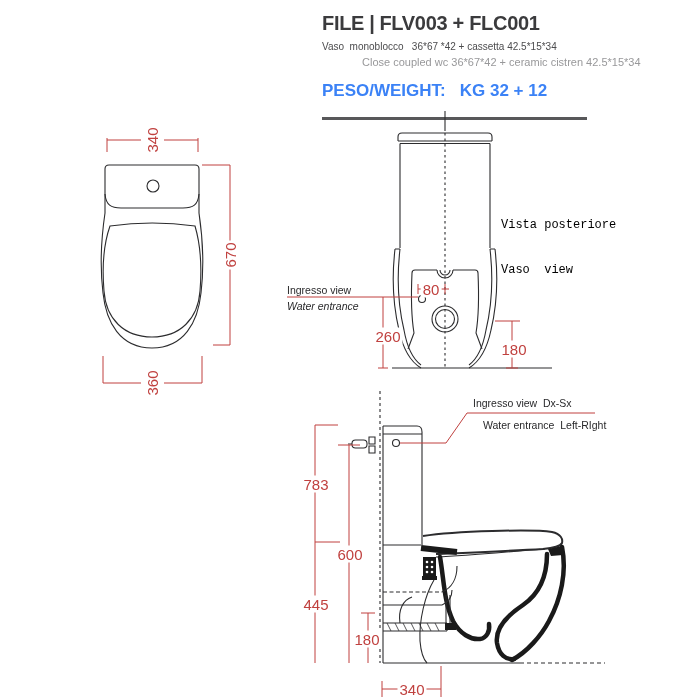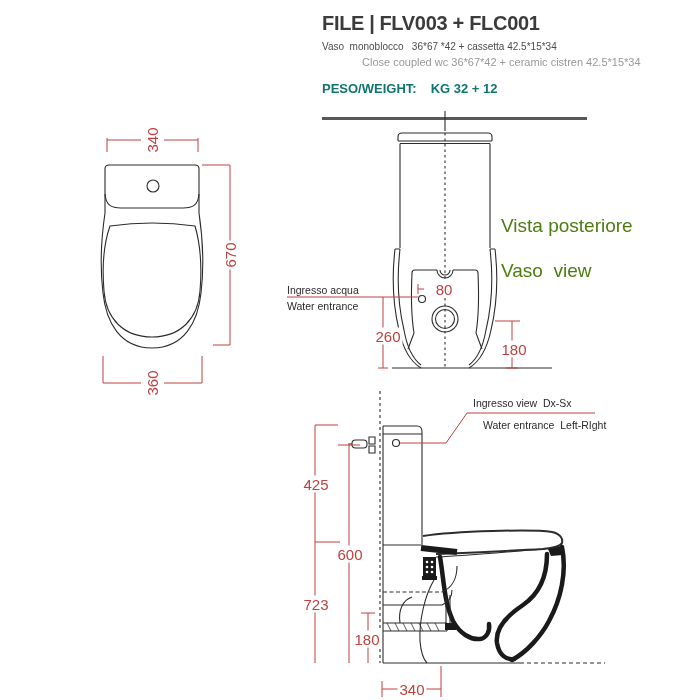--- a/index.html
+++ b/index.html
@@ -3,23 +3,23 @@
 <meta charset="utf-8">
 <style>
   html,body{margin:0;padding:0;}
   body{width:700px;height:700px;background:#ffffff;position:relative;overflow:hidden;
        font-family:"Liberation Sans", sans-serif;}
   .abs{position:absolute;}
   .title{font-size:20px;font-weight:bold;color:#3b3b3d;letter-spacing:-0.3px;white-space:pre;}
   .title .sep{font-weight:bold;padding:0 5px;}
   .sub-it{font-size:10px;color:#4c4c4e;white-space:pre;text-align:center;}
   .sub-en{font-size:11px;color:#98989a;white-space:pre;}
-  .weight{font-size:13px;font-weight:bold;color:#0f766e;white-space:pre;}
+  .weight{font-size:17px;font-weight:bold;color:#3b82f6;white-space:pre;}
   .weight .val{margin-left:14px;}
-  .view-title{font-size:19px;color:#4d7c0f;white-space:pre;line-height:15px;}
+  .view-title{font-size:12px;color:#000000;white-space:pre;line-height:15px;font-family:Liberation Mono, monospace;}
   .ann{font-size:10.5px;color:#29292b;white-space:pre;}
   .dim{font-size:15px;color:#c0413f;background:#ffffff;padding:0 2px;white-space:pre;
        transform:translate(-50%,-50%);}
   .dim.rot{transform:translate(-50%,-50%) rotate(-90deg);}
   .rule{background:#58585a;height:2.5px;}
   svg{position:absolute;left:0;top:0;}
 </style>
 </head>
 <body>
 
@@ -116,30 +116,30 @@
     <path d="M315,542 V663"></path>
     <path d="M361,613 H375 M368,613 V663"></path>
     <path d="M382,681 V697 M441,666 V697 M382,689 H441"></path>
   </g>
 </svg>
 
 <div class="abs view-title" style="left:501px;top:188px;">
   <div>Vista posteriore</div>
   <div>Vaso  view</div>
 </div>
-<div class="abs ann" style="left:287px;top:284px;">Ingresso acqua</div>
-<div class="abs ann" style="left:287px;top:300px;">Water entrance</div>
+<div class="abs ann" style="left:287px;top:284px;">Ingresso view</div>
+<div class="abs ann" style="left:287px;top:300px;font-style:italic;">Water entrance</div>
 <div class="abs ann" style="left:473px;top:397px;">Ingresso view  Dx-Sx</div>
 <div class="abs ann" style="left:473px;top:419px;margin-left:10px;">Water entrance  Left-RIght</div>
 
 <div class="abs dim rot" style="left:152px;top:140px;">340</div>
 <div class="abs dim rot" style="left:230px;top:255px;">670</div>
 <div class="abs dim rot" style="left:152px;top:383px;">360</div>
 
-<div class="abs dim" style="left:444px;top:289px;">80</div>
+<div class="abs dim" style="left:431px;top:289px;">80</div>
 <div class="abs dim" style="left:388px;top:336px;">260</div>
 <div class="abs dim" style="left:514px;top:349px;">180</div>
 
-<div class="abs dim" style="left:316px;top:484px;">425</div>
+<div class="abs dim" style="left:316px;top:484px;">783</div>
 <div class="abs dim" style="left:350px;top:554px;">600</div>
-<div class="abs dim" style="left:316px;top:604px;">723</div>
+<div class="abs dim" style="left:316px;top:604px;">445</div>
 <div class="abs dim" style="left:367px;top:639px;">180</div>
 <div class="abs dim" style="left:412px;top:689px;">340</div>
 
 </body></html>

